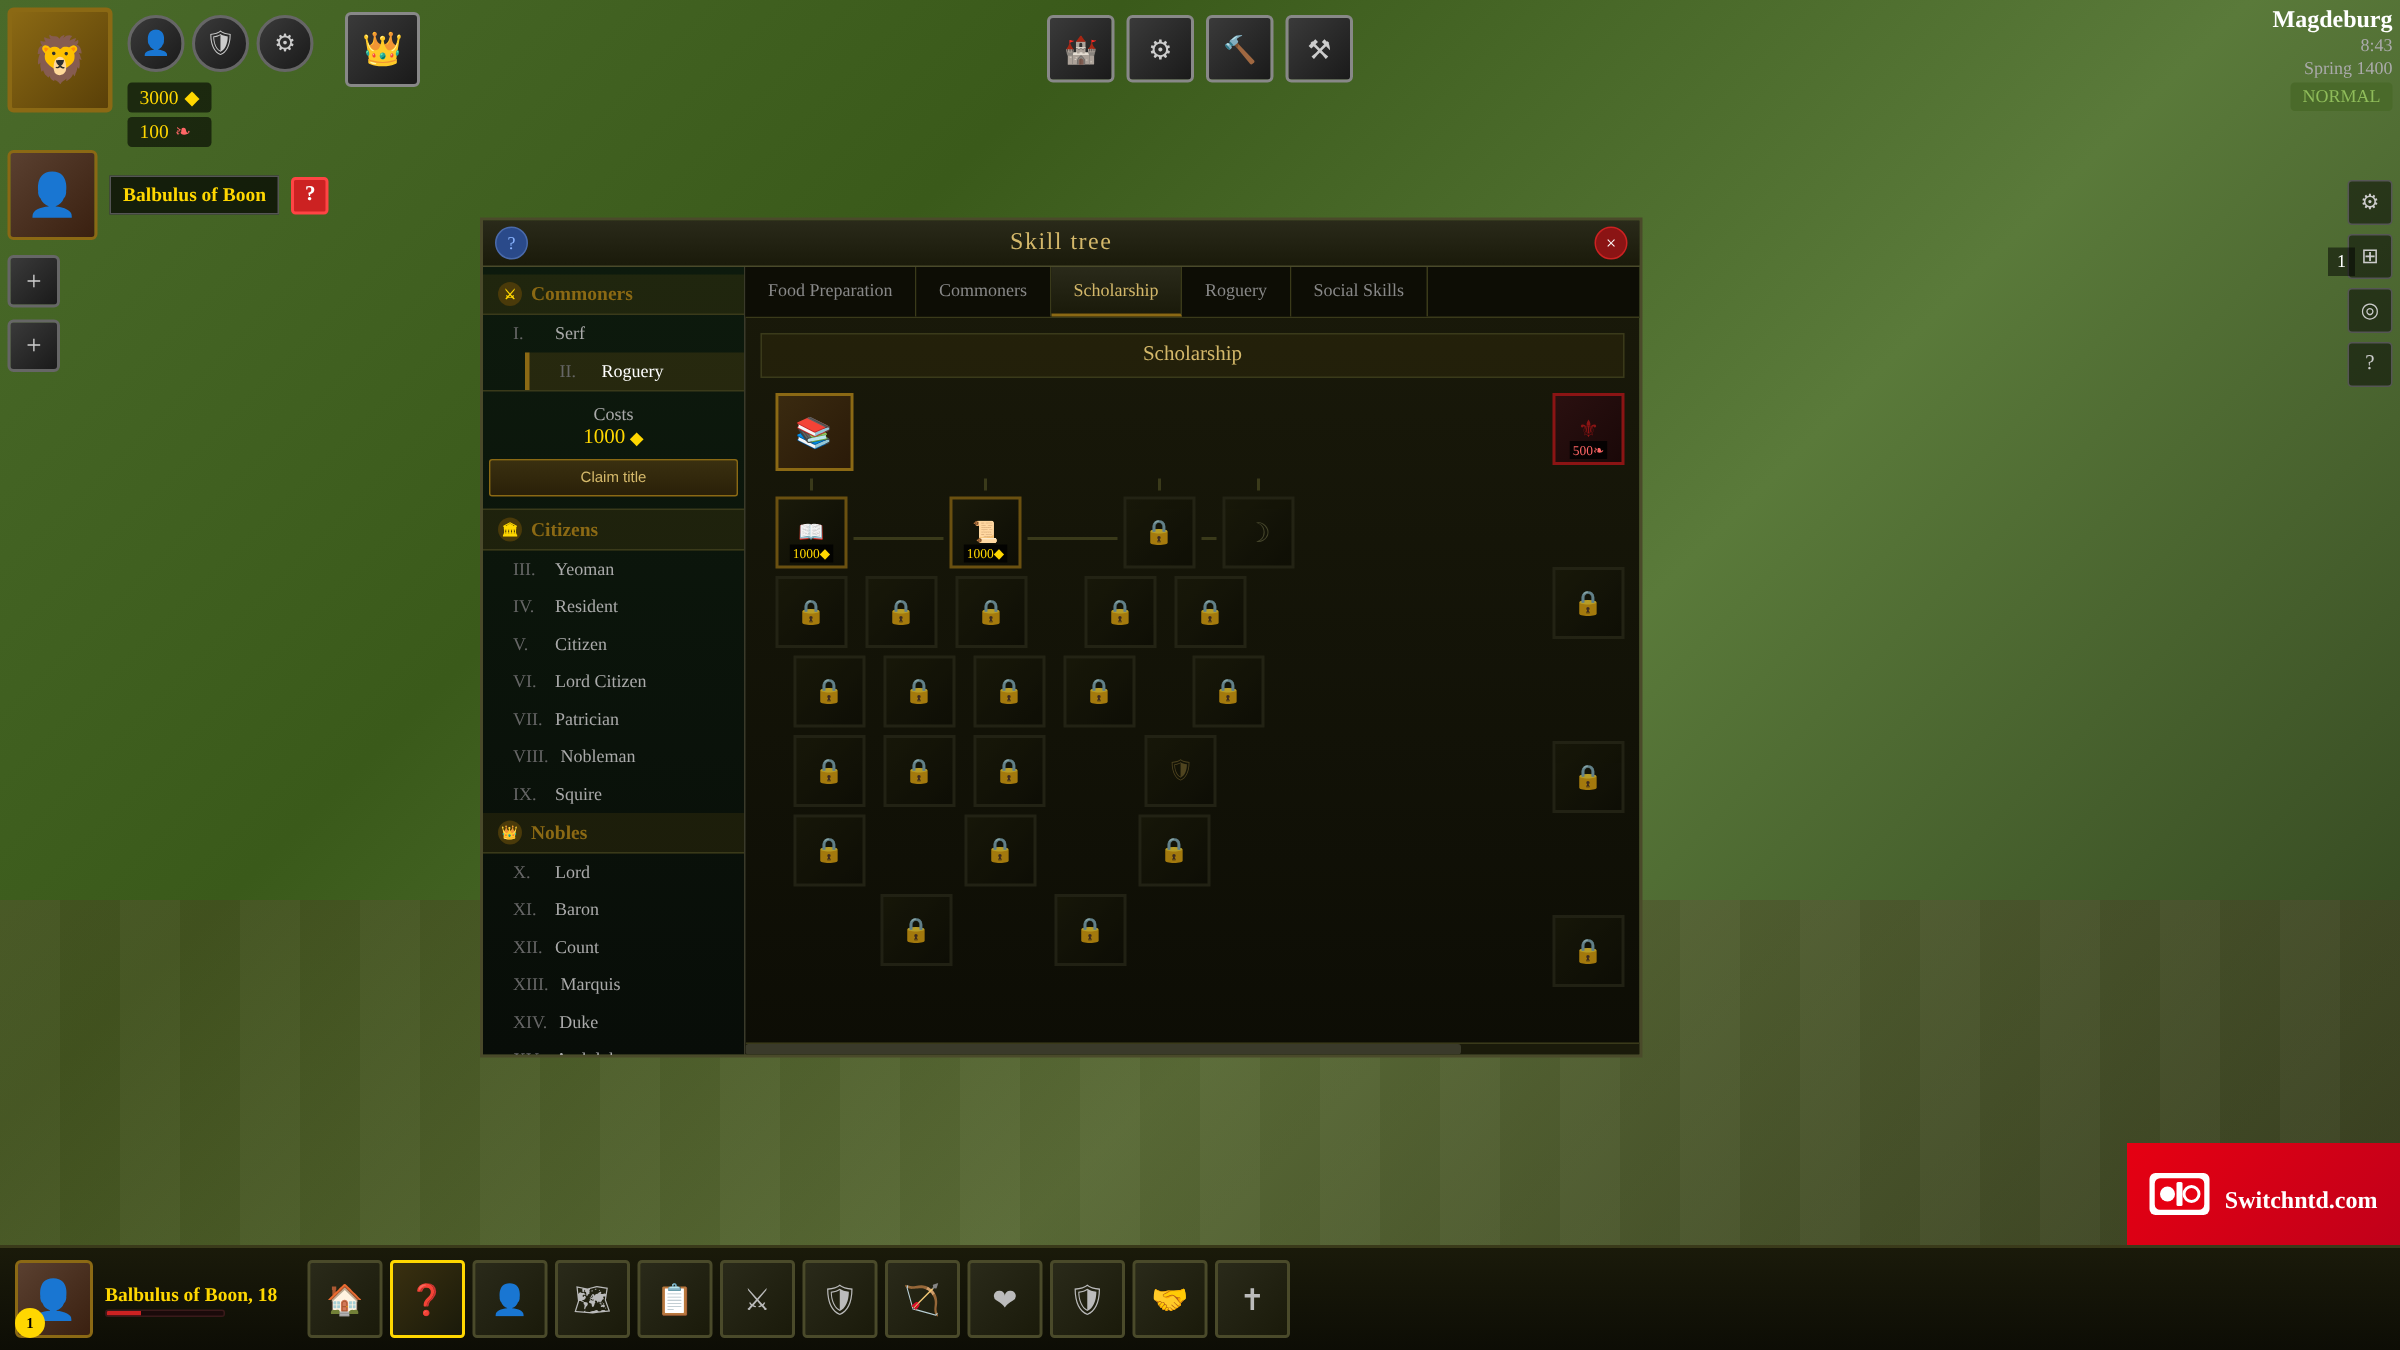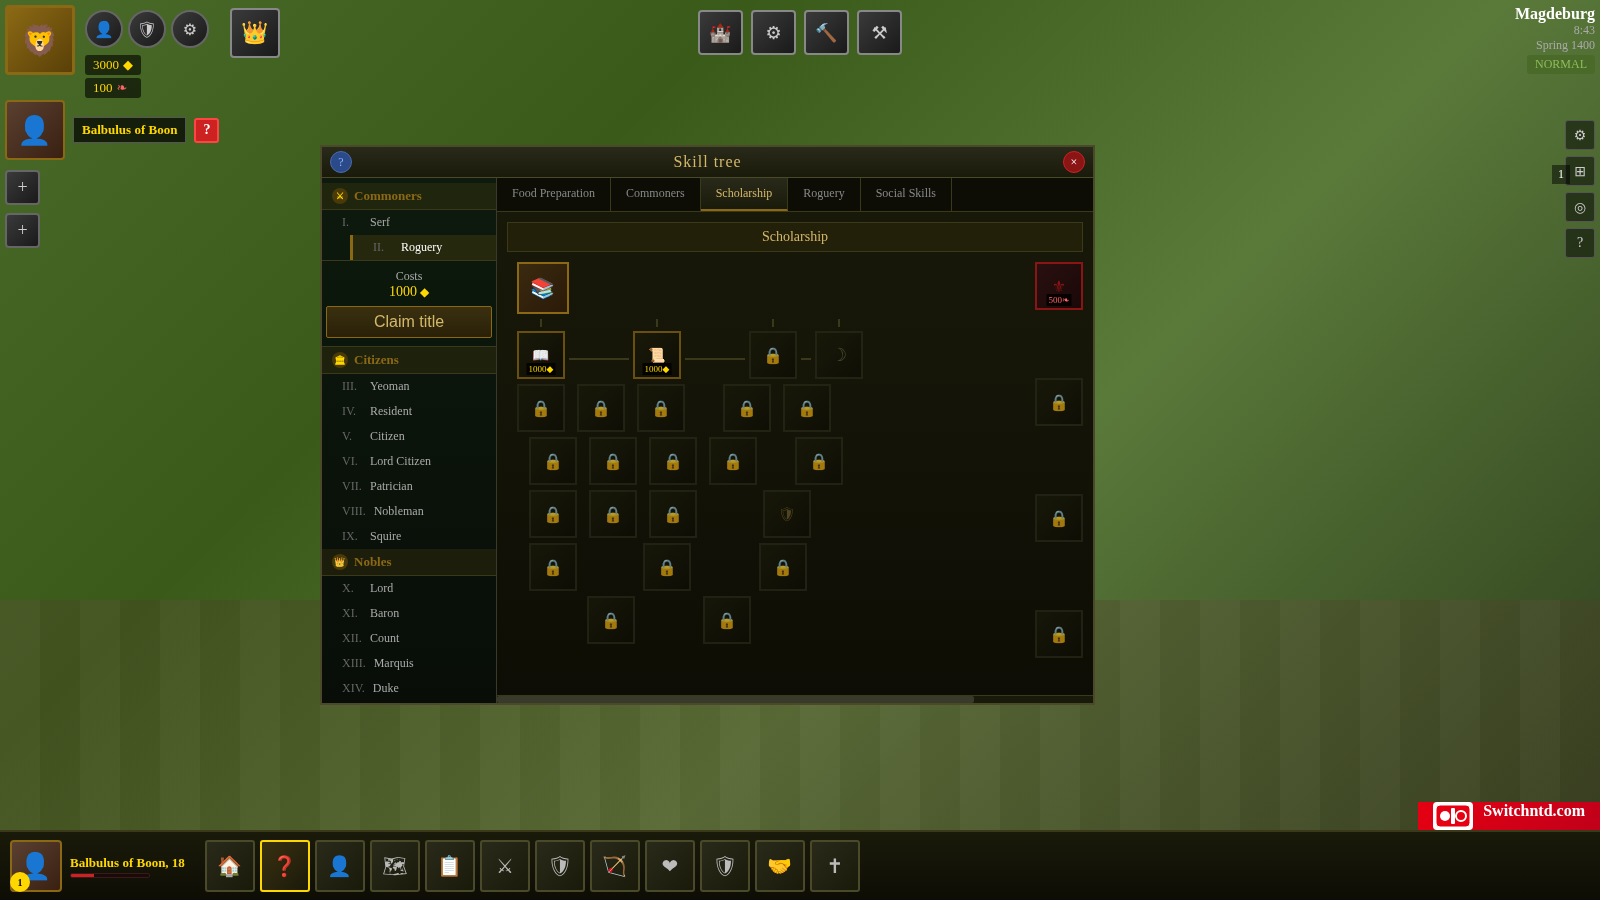--- a/index.html
+++ b/index.html
@@ -398,21 +398,21 @@
 
     .gem-icon { color: #FFD700; font-size: 12px; }
 
     #claim-btn {
       margin-top: 6px;
       width: 100%;
       padding: 6px;
       background: linear-gradient(180deg, #3a3010, #2a2008);
       border: 1px solid #8B6914;
       color: #d4b86a;
-      font-size: 16px;
+      font-size: 10px;
       cursor: pointer;
       border-radius: 2px;
     }
 
     
     #skill-panel {
       flex: 1;
       display: flex;
       flex-direction: column;
     }
@@ -590,23 +590,23 @@
       background: #CC2222;
       width: 30%;
     }
 
     
     #switch-banner {
       position: absolute;
       bottom: 70px;
       right: 0;
       background: linear-gradient(135deg, #E60012, #C0001A);
-      padding: 0 15px;
-      display: flex;
-      align-items: flex-start;
+      padding: 20px 15px;
+      display: flex;
+      align-items: flex-end;
       gap: 10px;
       z-index: 15;
     }
 
     #switch-logo {
       width: 40px;
       height: 28px;
       background: #fff;
       border-radius: 4px;
       display: flex;

